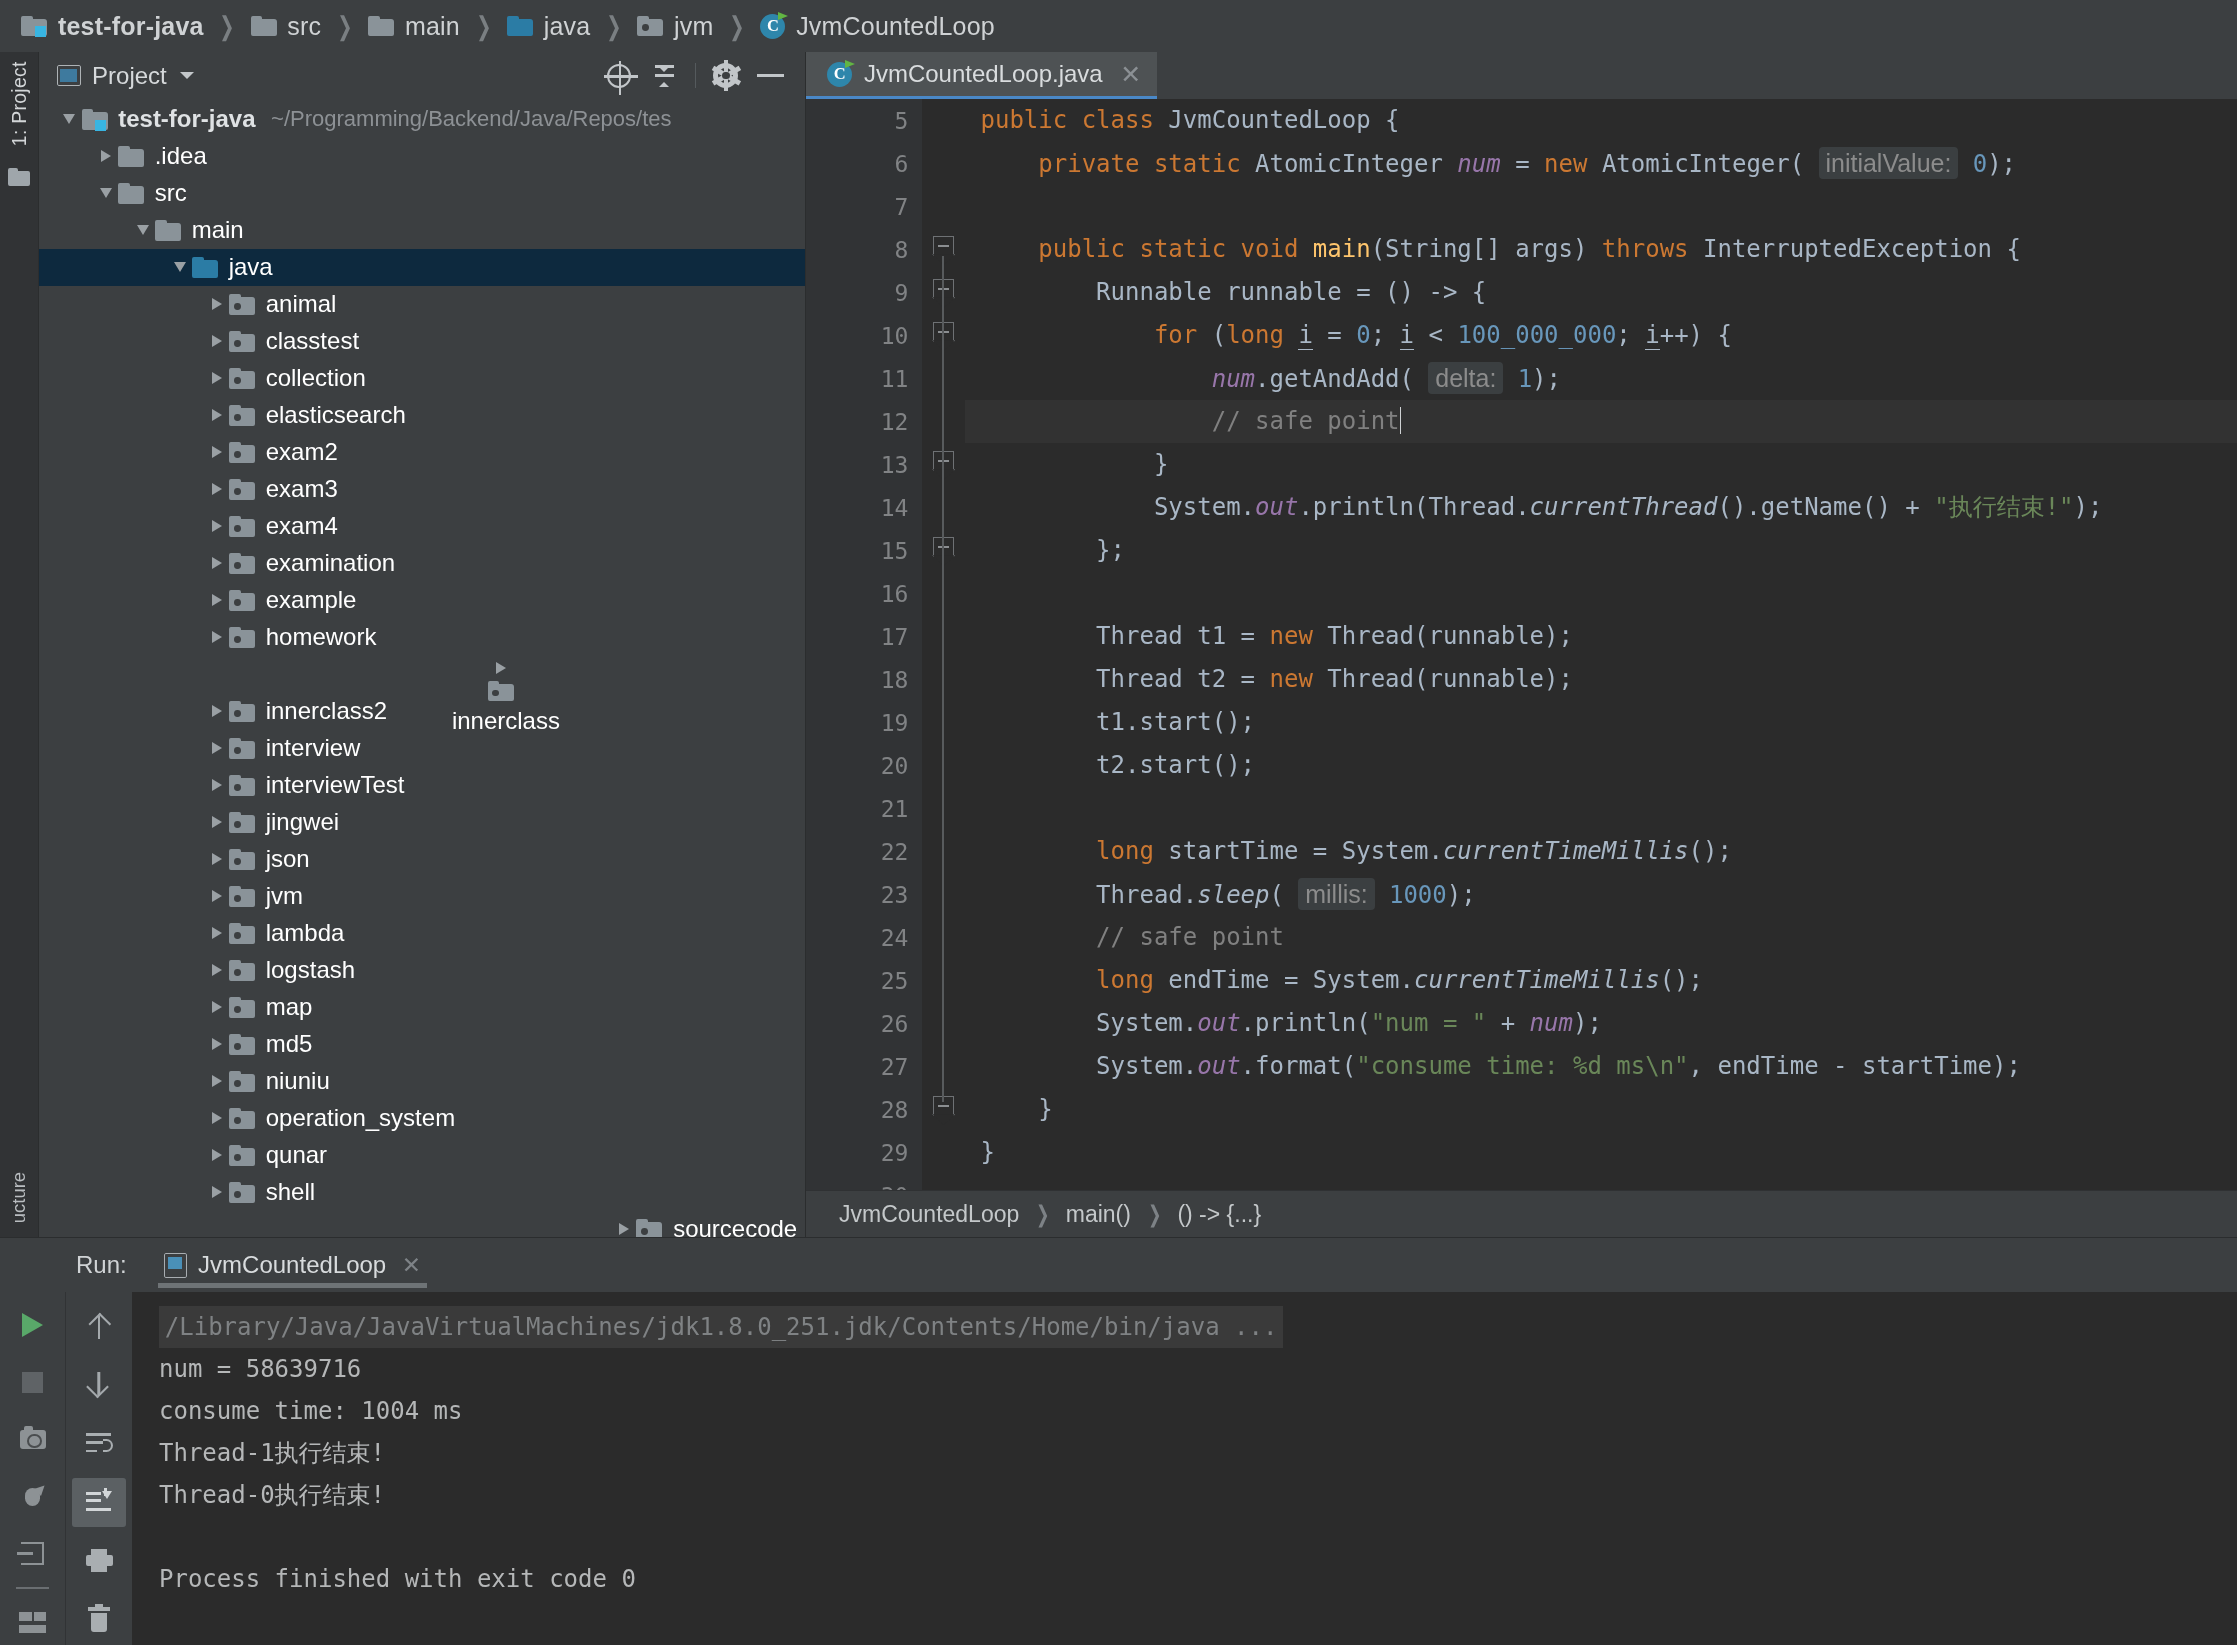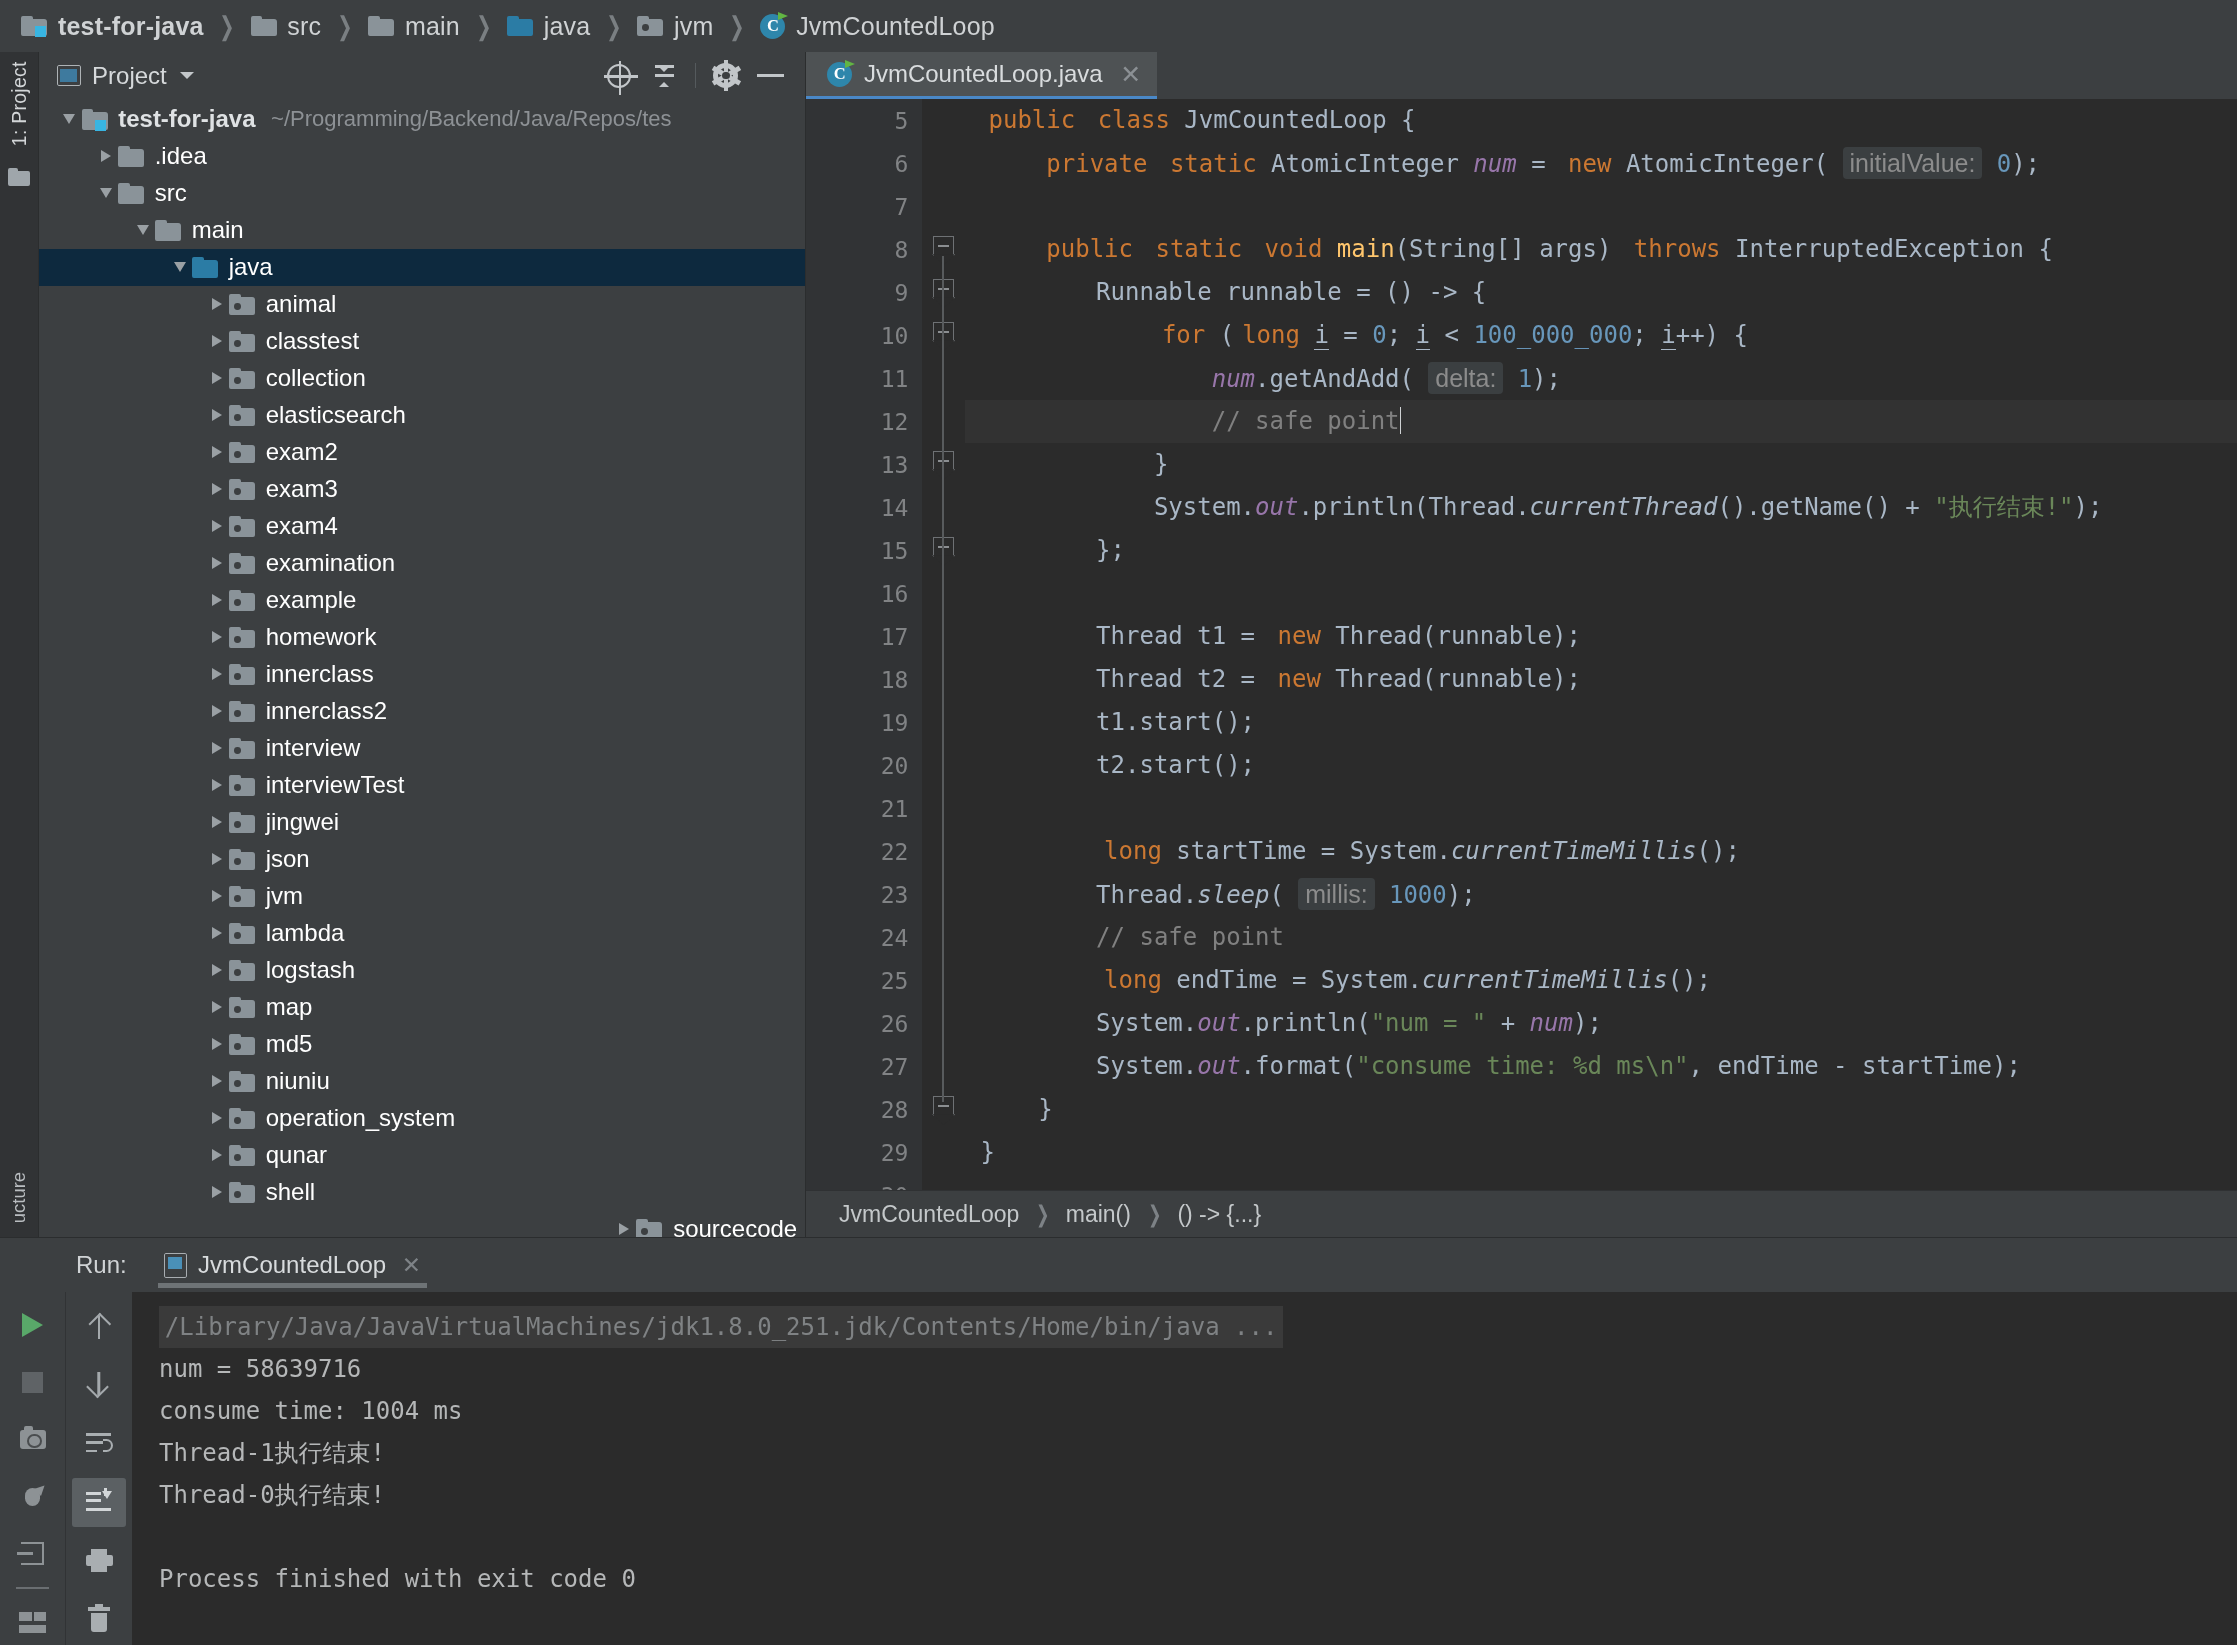--- a/index.html
+++ b/index.html
@@ -143,21 +143,21 @@
   .foldbox .dash{position:absolute;left:3.9px;top:8.7px;width:11.6px;height:1.7px;background:#8b8e91;}
   .foldline { position:absolute; left:20.4px; width:1.6px; background:#585b5d; }
 
   .code {
     flex:1 1 auto; position:relative; padding-left:15.5px;
     font-family:"DejaVu Sans Mono", monospace; font-size:24px; line-height:43px;
     white-space:pre; color:#a9b7c6; overflow:hidden;
   }
   .cl { height:43px; }
   .cl.cursorline { background:#323232; margin-left:-15.5px; padding-left:15.5px; }
-  .kw { color:#cc7832;margin-left:8px; }
+  .kw { color:#cc7832; }
   .fld { color:#9876aa; font-style:italic; }
   .mth { color:#ffc66d; }
   .num { color:#6897bb; }
   .str { color:#6a8759; }
   .cmt { color:#808080; }
   .itl { font-style:italic; }
   .undl { border-bottom:1px solid #a9b7c6; }
   .hint {
     background:#3b3f41; color:#8c8c8c; font-size:25px; padding:1.9px 6.8px;
     border-radius:3.9px; font-family:"Liberation Sans", sans-serif;
@@ -444,21 +444,21 @@
           </div>
           <div class="trow" style="padding-left: 165px;">
             <span class="twist">
               <span class="tri-r"></span>
             </span>
             <span class="ic-folder pkg">
               <span class="pkgdot"></span>
             </span>
             <span class="tlabel">homework</span>
           </div>
-          <div class="trow" style="padding-left: 165px;">
+          <div class="trow" style="padding-left: 165px; flex-direction: column;">
             <span class="twist">
               <span class="tri-r"></span>
             </span>
             <span class="ic-folder pkg">
               <span class="pkgdot"></span>
             </span>
             <span class="tlabel">innerclass</span>
           </div>
           <div class="trow" style="padding-left: 165px;">
             <span class="twist">

